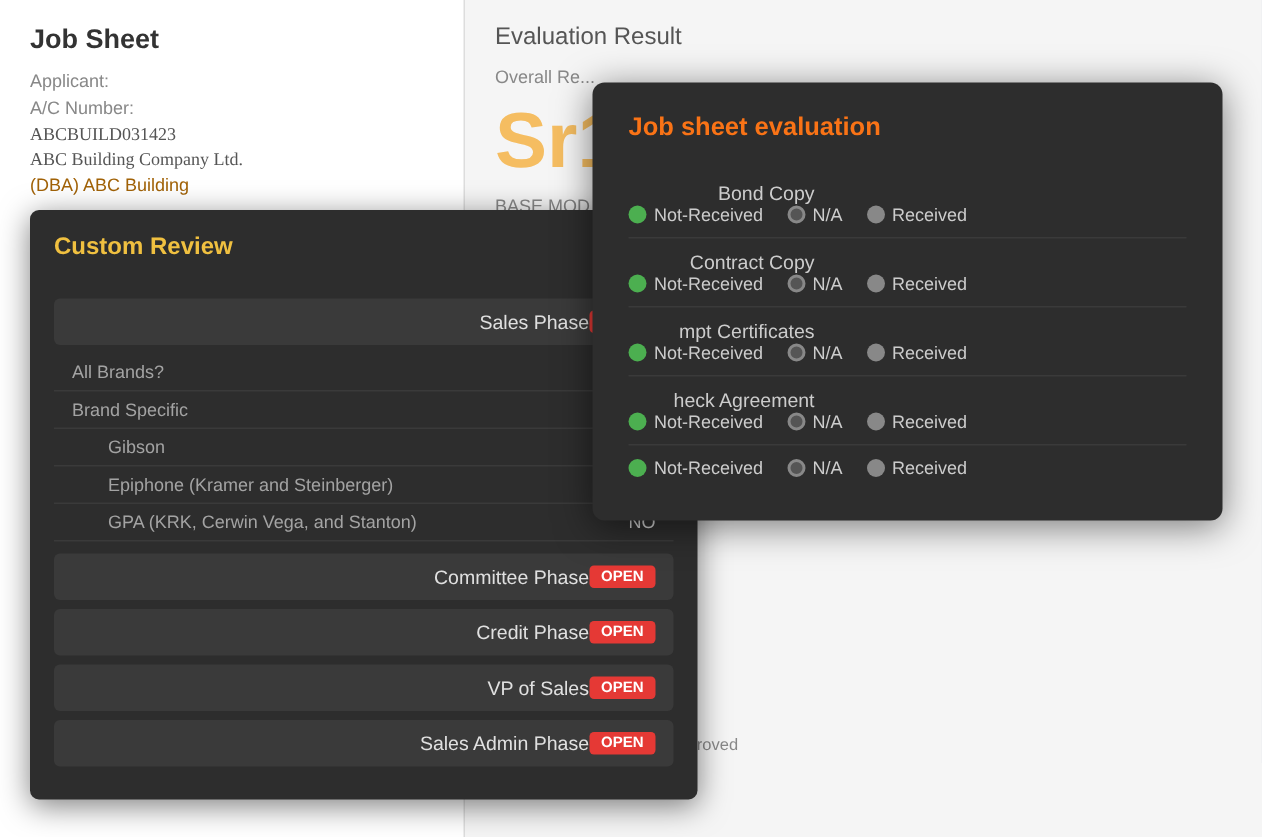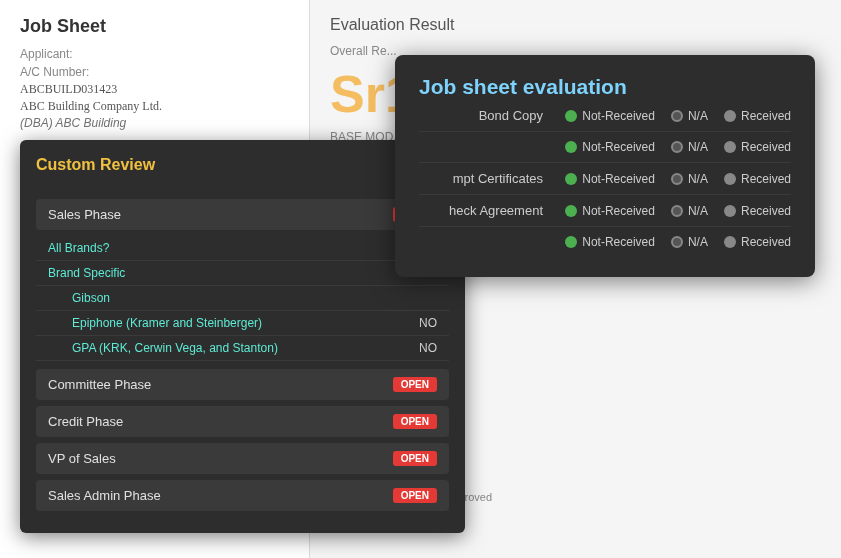--- a/index.html
+++ b/index.html
@@ -46,23 +46,22 @@
 
     .left-panel-value {
       font-size: 12px;
       color: #555;
       padding: 1px 20px;
       font-family: Liberation Serif, serif;
     }
 
     .left-panel-dba {
       font-size: 12px;
-      color: #737373;
+      color: #a16207;
       padding: 1px 20px 16px;
-      font-style: italic;
     }
 
     
     .eval-title {
       font-size: 16px;
       color: #555;
       padding: 16px 20px 8px;
     }
 
     .eval-overall-label {
@@ -124,20 +123,21 @@
       margin-bottom: 25px;
     }
 
     .phase-row {
       display: flex;
       align-items: center;
       background: #3a3a3a;
       border-radius: 4px;
       padding: 8px 12px;
       margin-bottom: 6px;
+      text-align: right;
     }
 
     .phase-label {
       font-size: 13px;
       color: #e0e0e0;
       flex: 1;
     }
 
     .open-badge {
       background: #e53935;
@@ -150,21 +150,21 @@
 
     .field-row {
       display: flex;
       align-items: center;
       padding: 5px 12px;
       border-bottom: 1px solid #3a3a3a;
     }
 
     .field-label {
       font-size: 12px;
-      color: #5eead4;
+      color: #a3a3a3;
       flex: 1;
     }
 
     .field-value {
       font-size: 12px;
       color: #ccc;
     }
 
     .field-indent {
       padding-left: 24px;
@@ -177,31 +177,32 @@
       left: 395px;
       width: 420px;
       background: #2d2d2d;
       border-radius: 8px;
       z-index: 20;
       padding: 20px 24px;
       box-shadow: 0 4px 24px rgba(0,0,0,0.5);
     }
 
     .job-eval-title {
-      font-size: 21px;
-      color: #7dd3fc;
-      font-weight: bold;
-      margin-bottom: 1px;
+      font-size: 17px;
+      color: #f97316;
+      font-weight: bold;
+      margin-bottom: 18px;
     }
 
     .eval-row {
       display: flex;
-      align-items: center;
+      align-items: flex-start;
       padding: 8px 0;
       border-bottom: 1px solid #3a3a3a;
+      flex-direction: column;
     }
 
     .eval-row:last-child {
       border-bottom: none;
     }
 
     .eval-row-label {
       font-size: 13px;
       color: #ccc;
       width: 140px;
@@ -333,20 +334,21 @@
         <span>N/A</span>
       </div>
       <div class="eval-option">
         <span class="dot dot-gray"></span>
         <span>Received</span>
       </div>
     </div>
   </div>
 
   <div class="eval-row">
+    <div class="eval-row-label">Contract Copy</div>
     <div class="eval-options">
       <div class="eval-option">
         <span class="dot dot-green"></span>
         <span>Not-Received</span>
       </div>
       <div class="eval-option">
         <span class="dot dot-dark"></span>
         <span>N/A</span>
       </div>
       <div class="eval-option">

